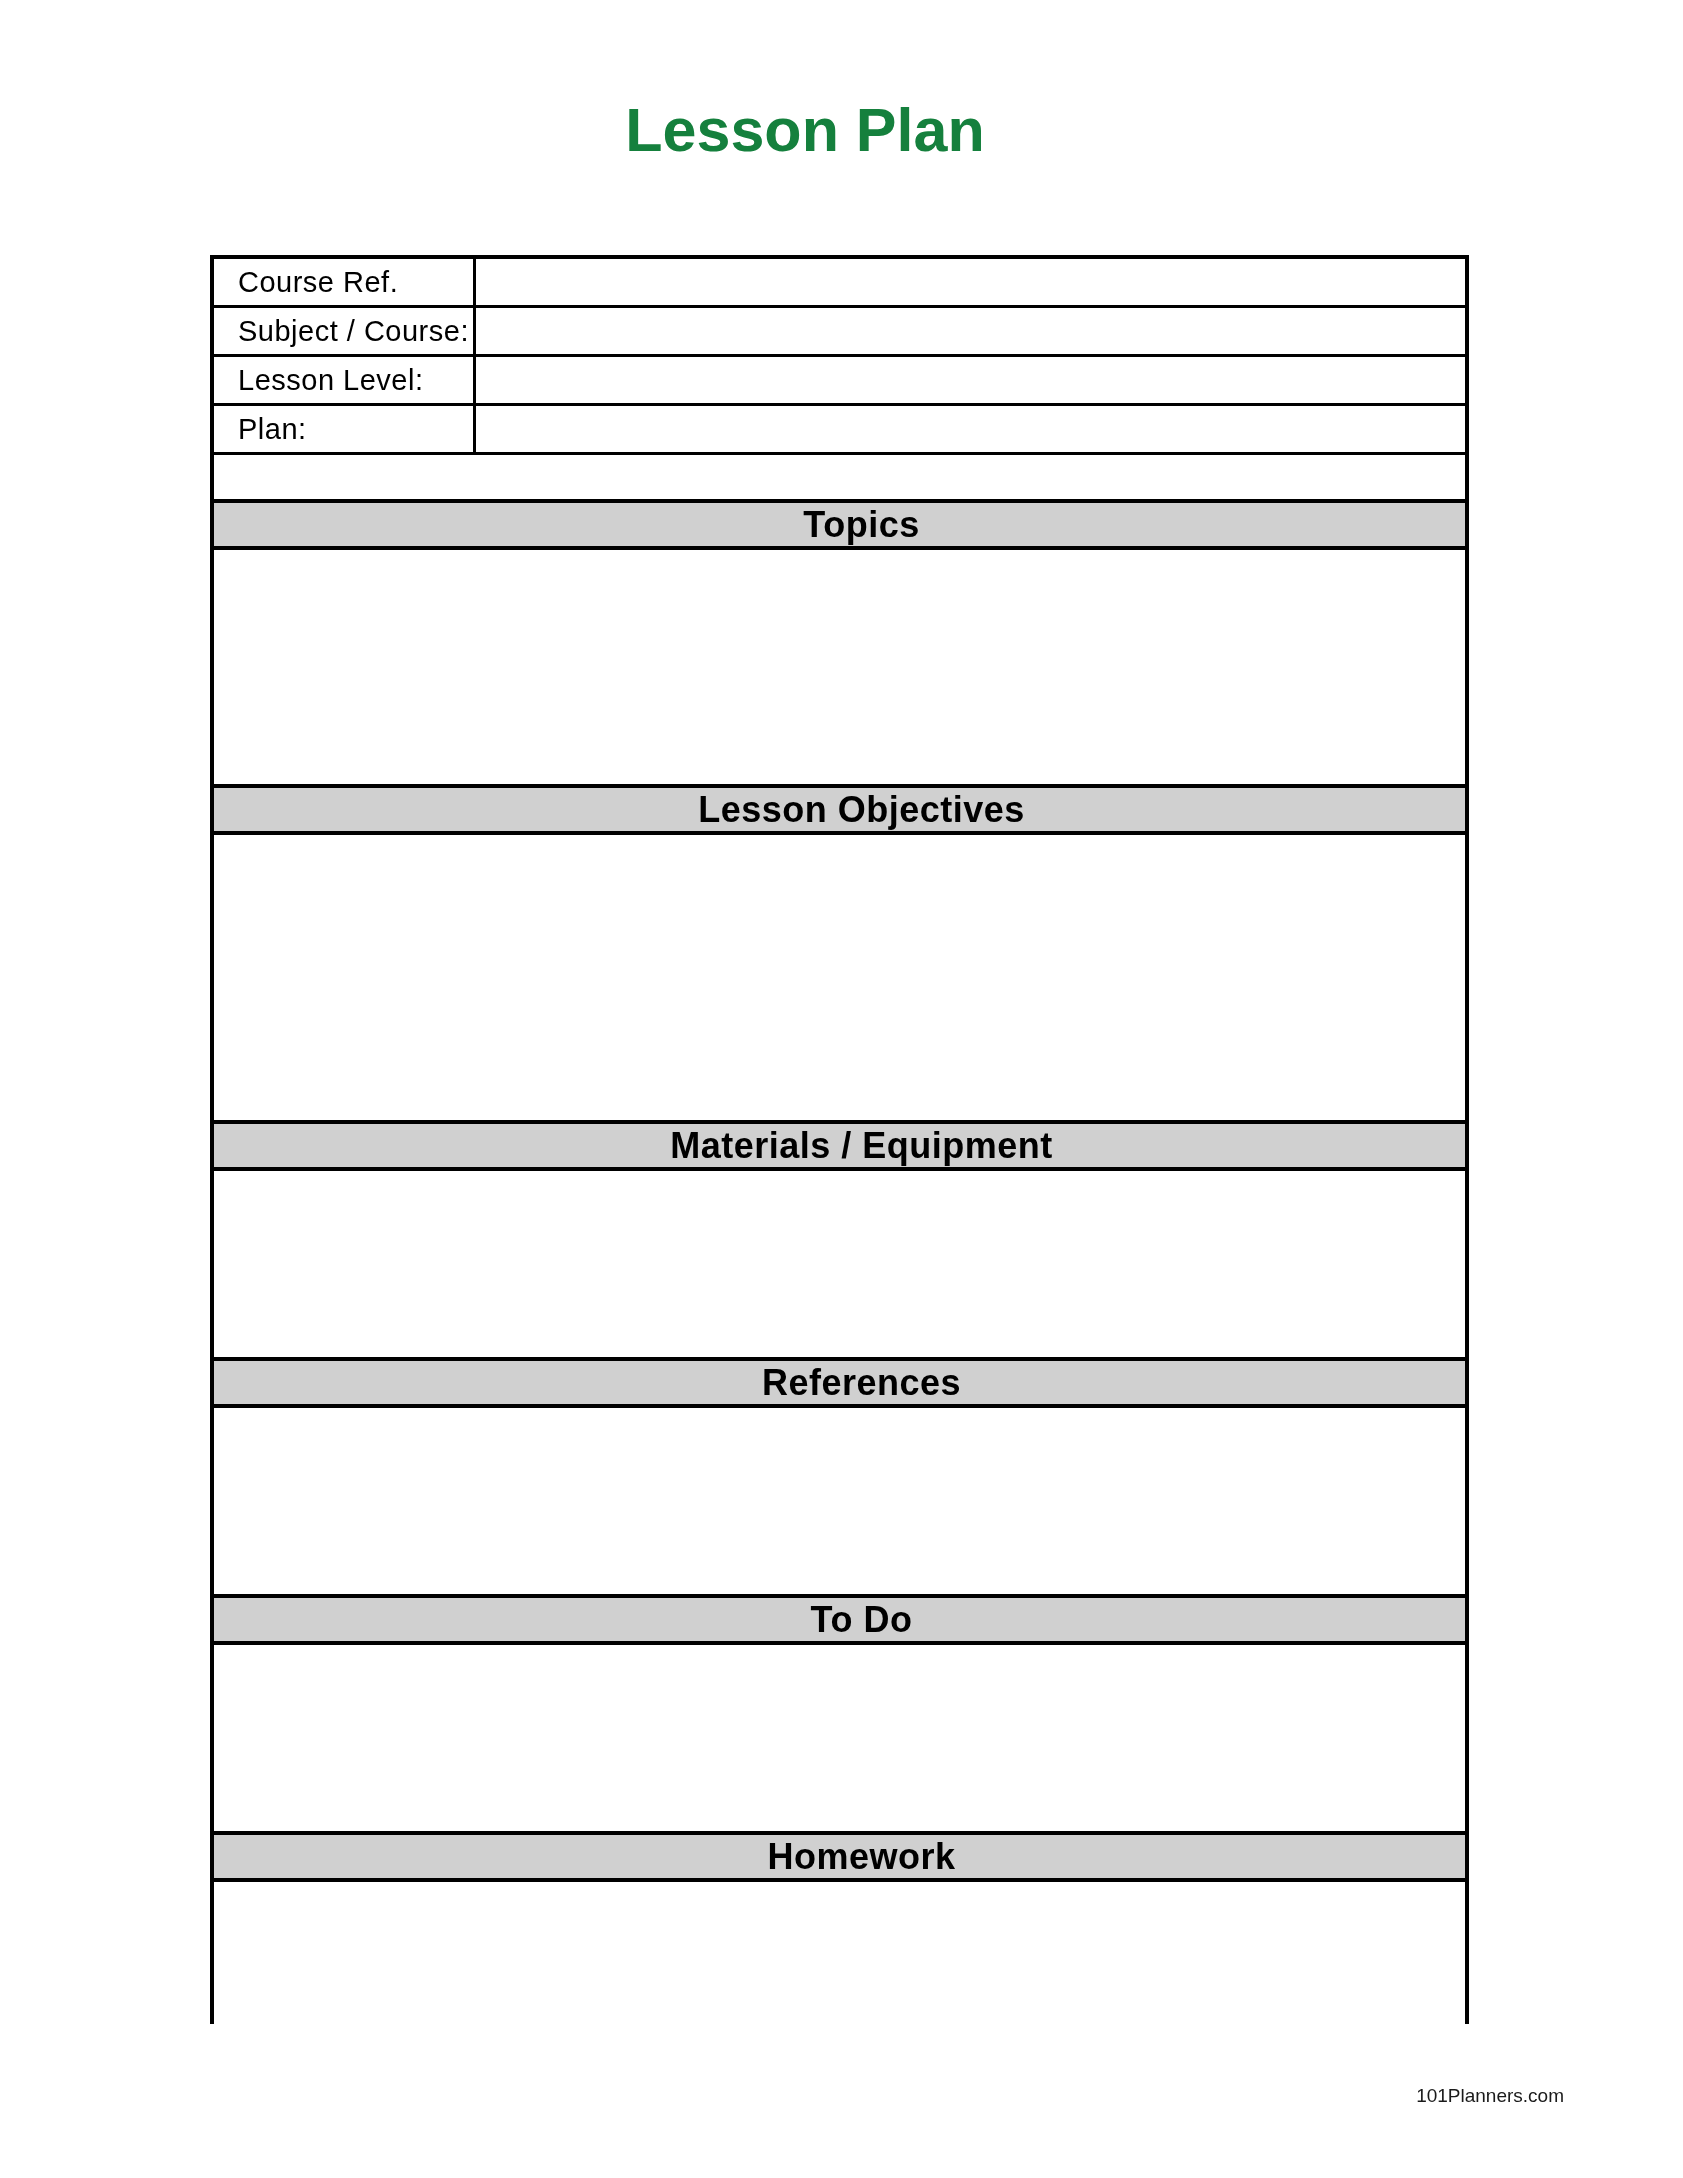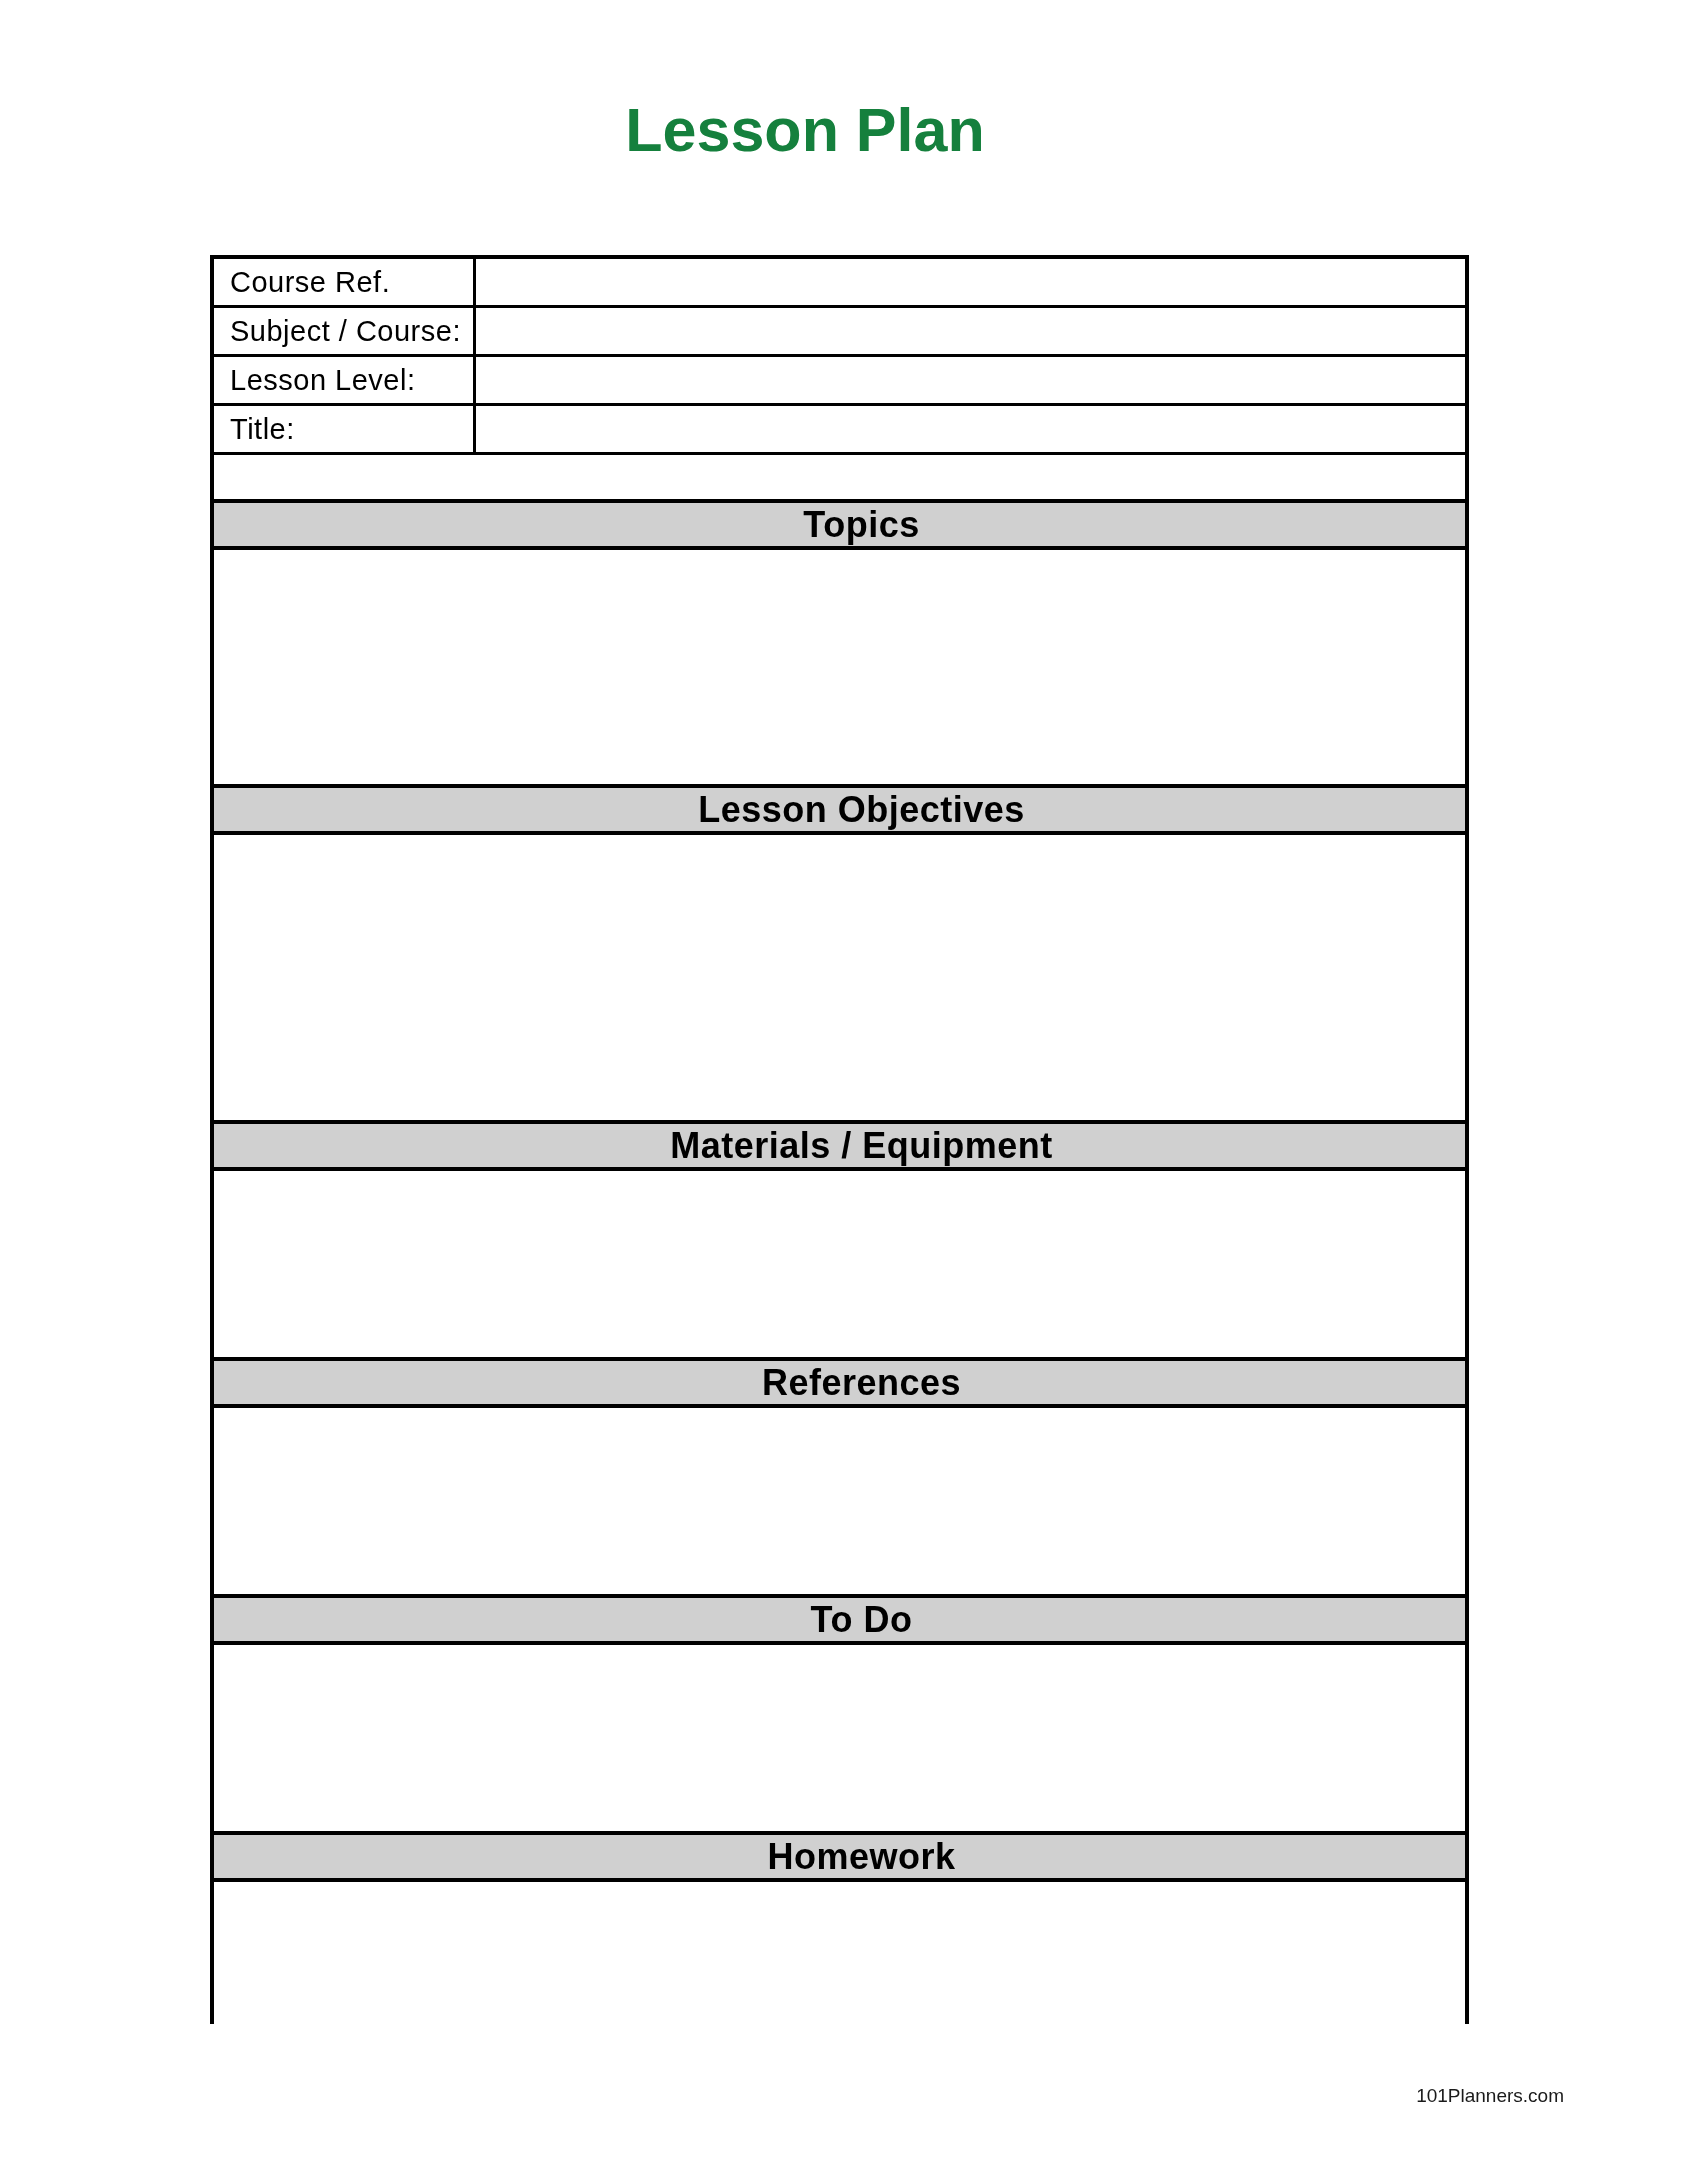--- a/index.html
+++ b/index.html
@@ -40,21 +40,21 @@
     height: 49px;
     box-sizing: border-box;
     border-bottom: 3px solid #000000;
   }
   .info-label {
     width: 262px;
     box-sizing: border-box;
     border-right: 3px solid #000000;
     display: flex;
     align-items: center;
-    padding-left: 16px;
+    padding-left: 24px;
     font-size: 29px;
     font-weight: 400;
     letter-spacing: 0.5px;
     white-space: nowrap;
   }
   .info-value { flex: 1; }
   .spacer-row {
     height: 48px;
     box-sizing: border-box;
     border-bottom: 4px solid #000000;
@@ -108,21 +108,21 @@
       </div>
       <div class="info-row">
         <div class="info-label">Subject / Course:</div>
         <div class="info-value"></div>
       </div>
       <div class="info-row">
         <div class="info-label">Lesson Level:</div>
         <div class="info-value"></div>
       </div>
       <div class="info-row">
-        <div class="info-label">Title:</div>
+        <div class="info-label">Plan:</div>
         <div class="info-value"></div>
       </div>
       <div class="spacer-row"></div>
     </div>
 
     <div class="section-header">
       <span>Topics</span>
     </div>
     <div class="section-body body-topics"></div>
 

